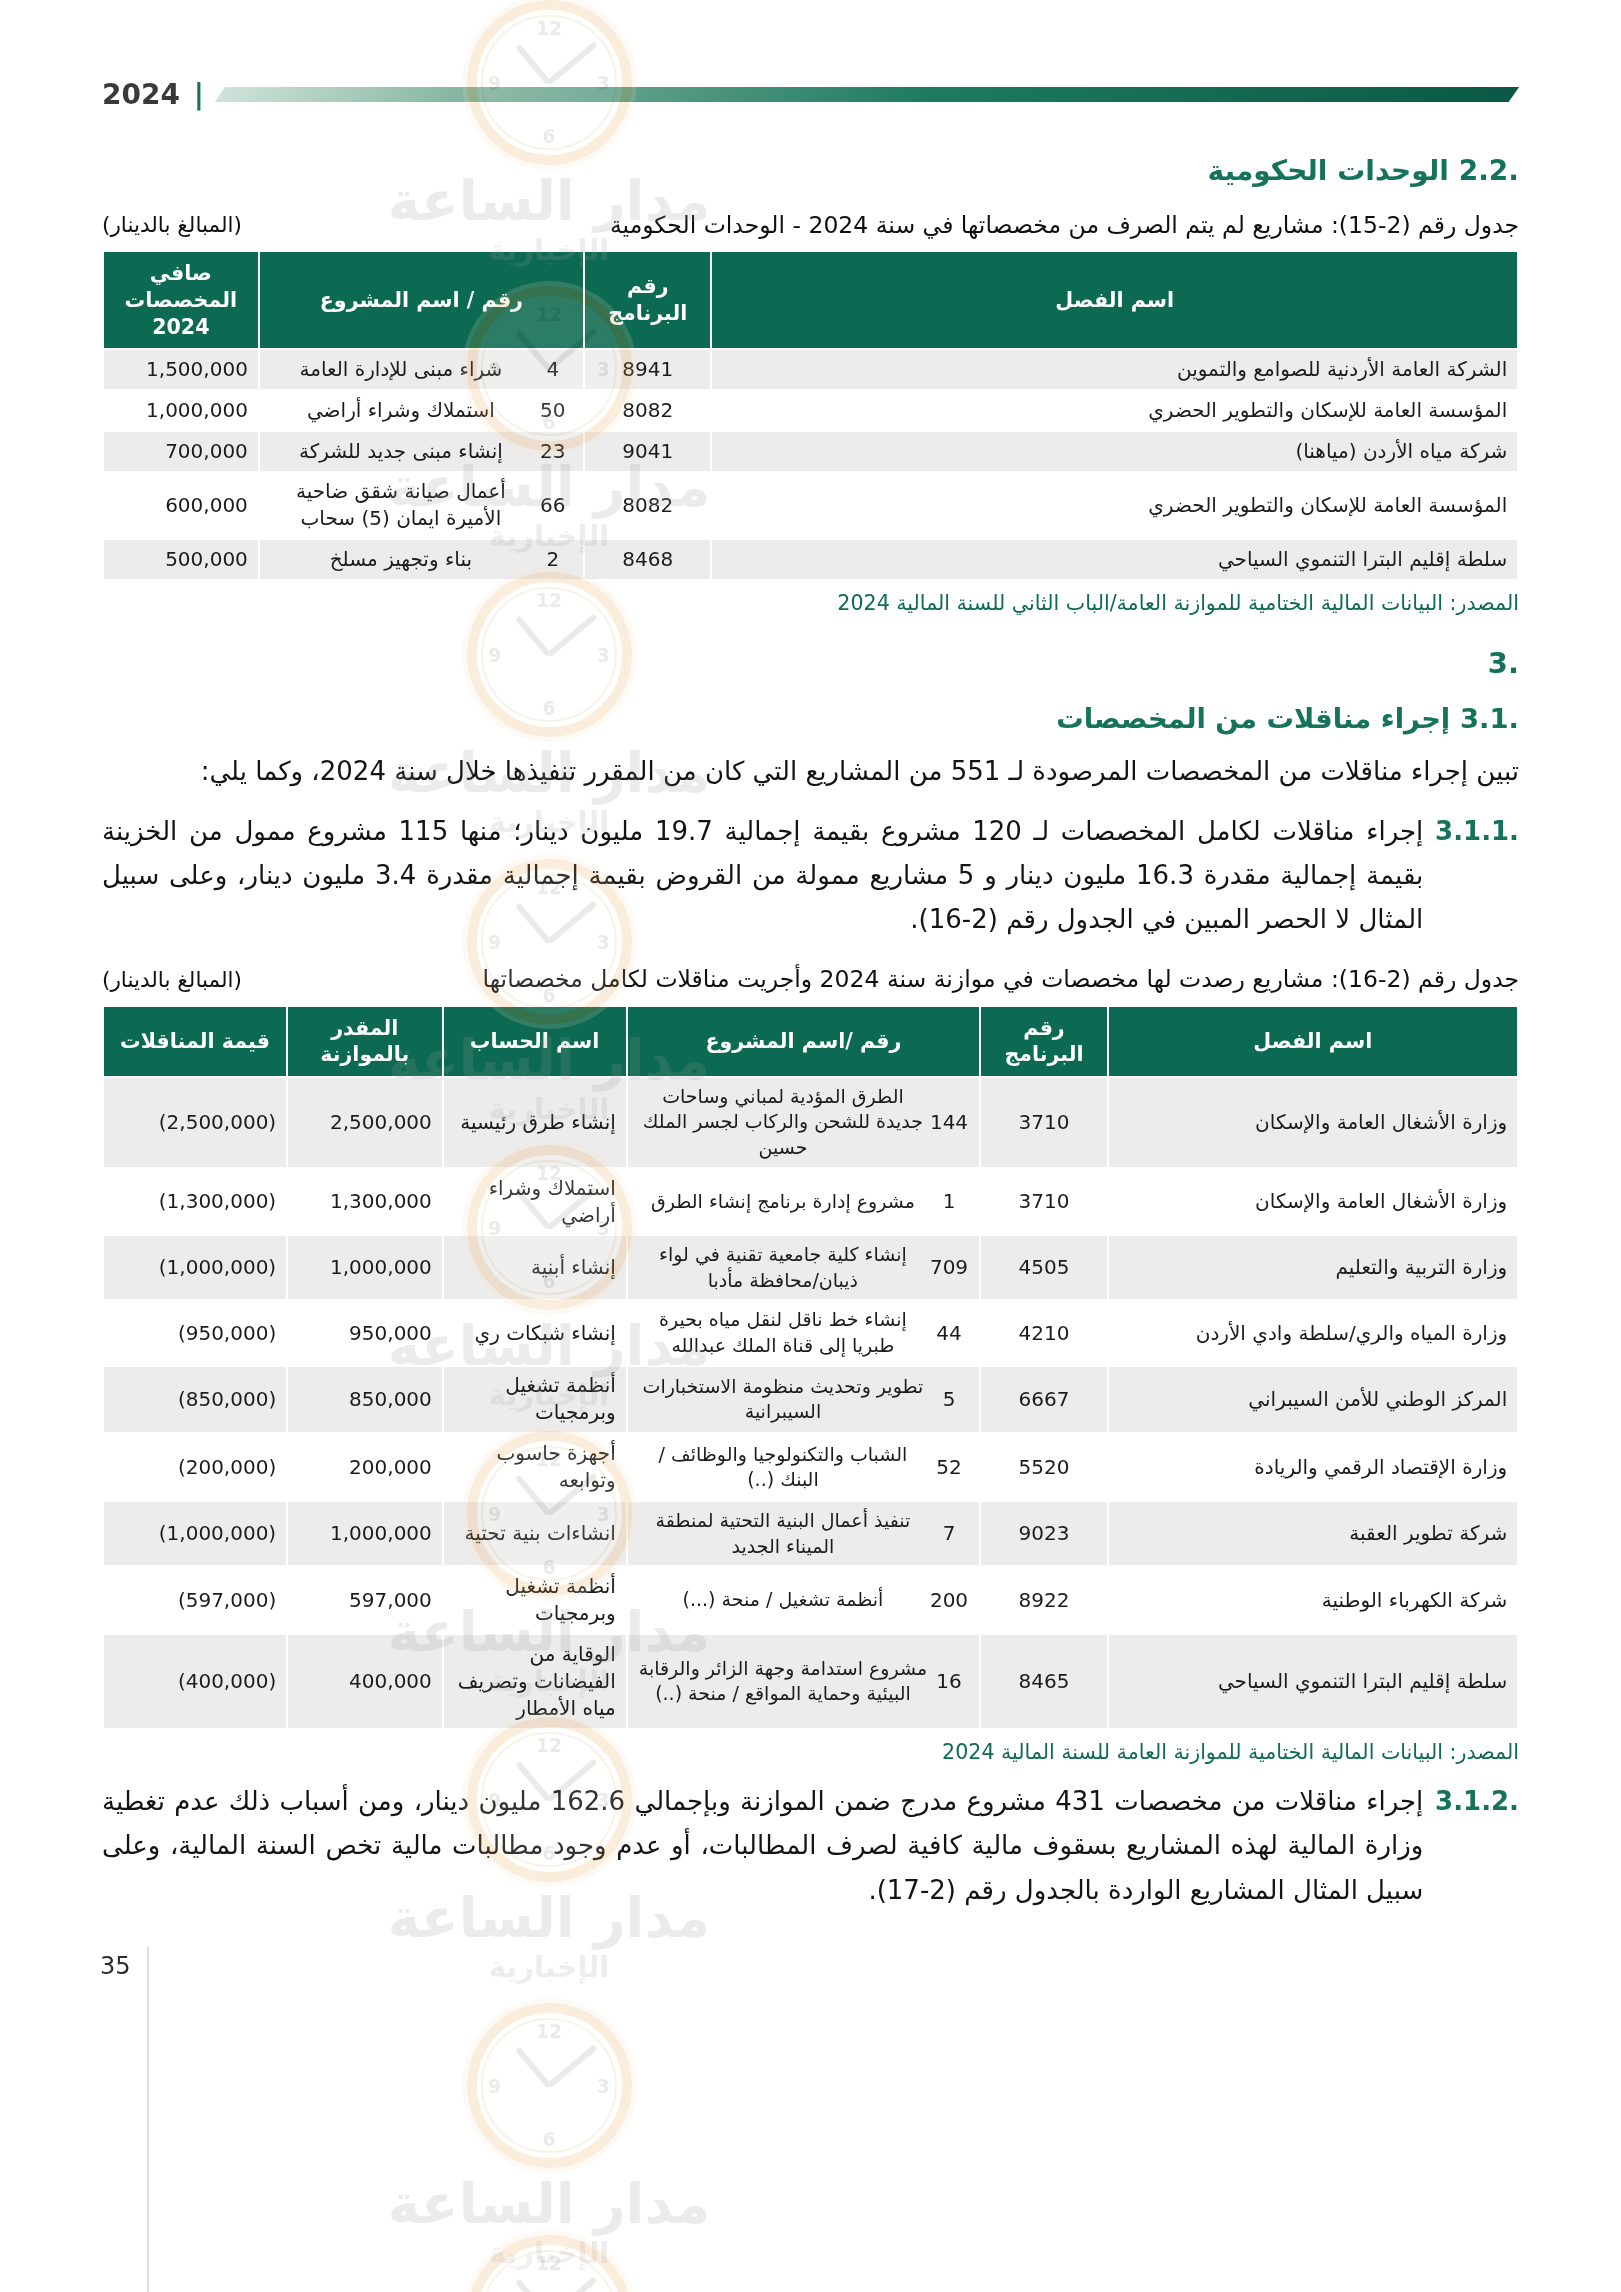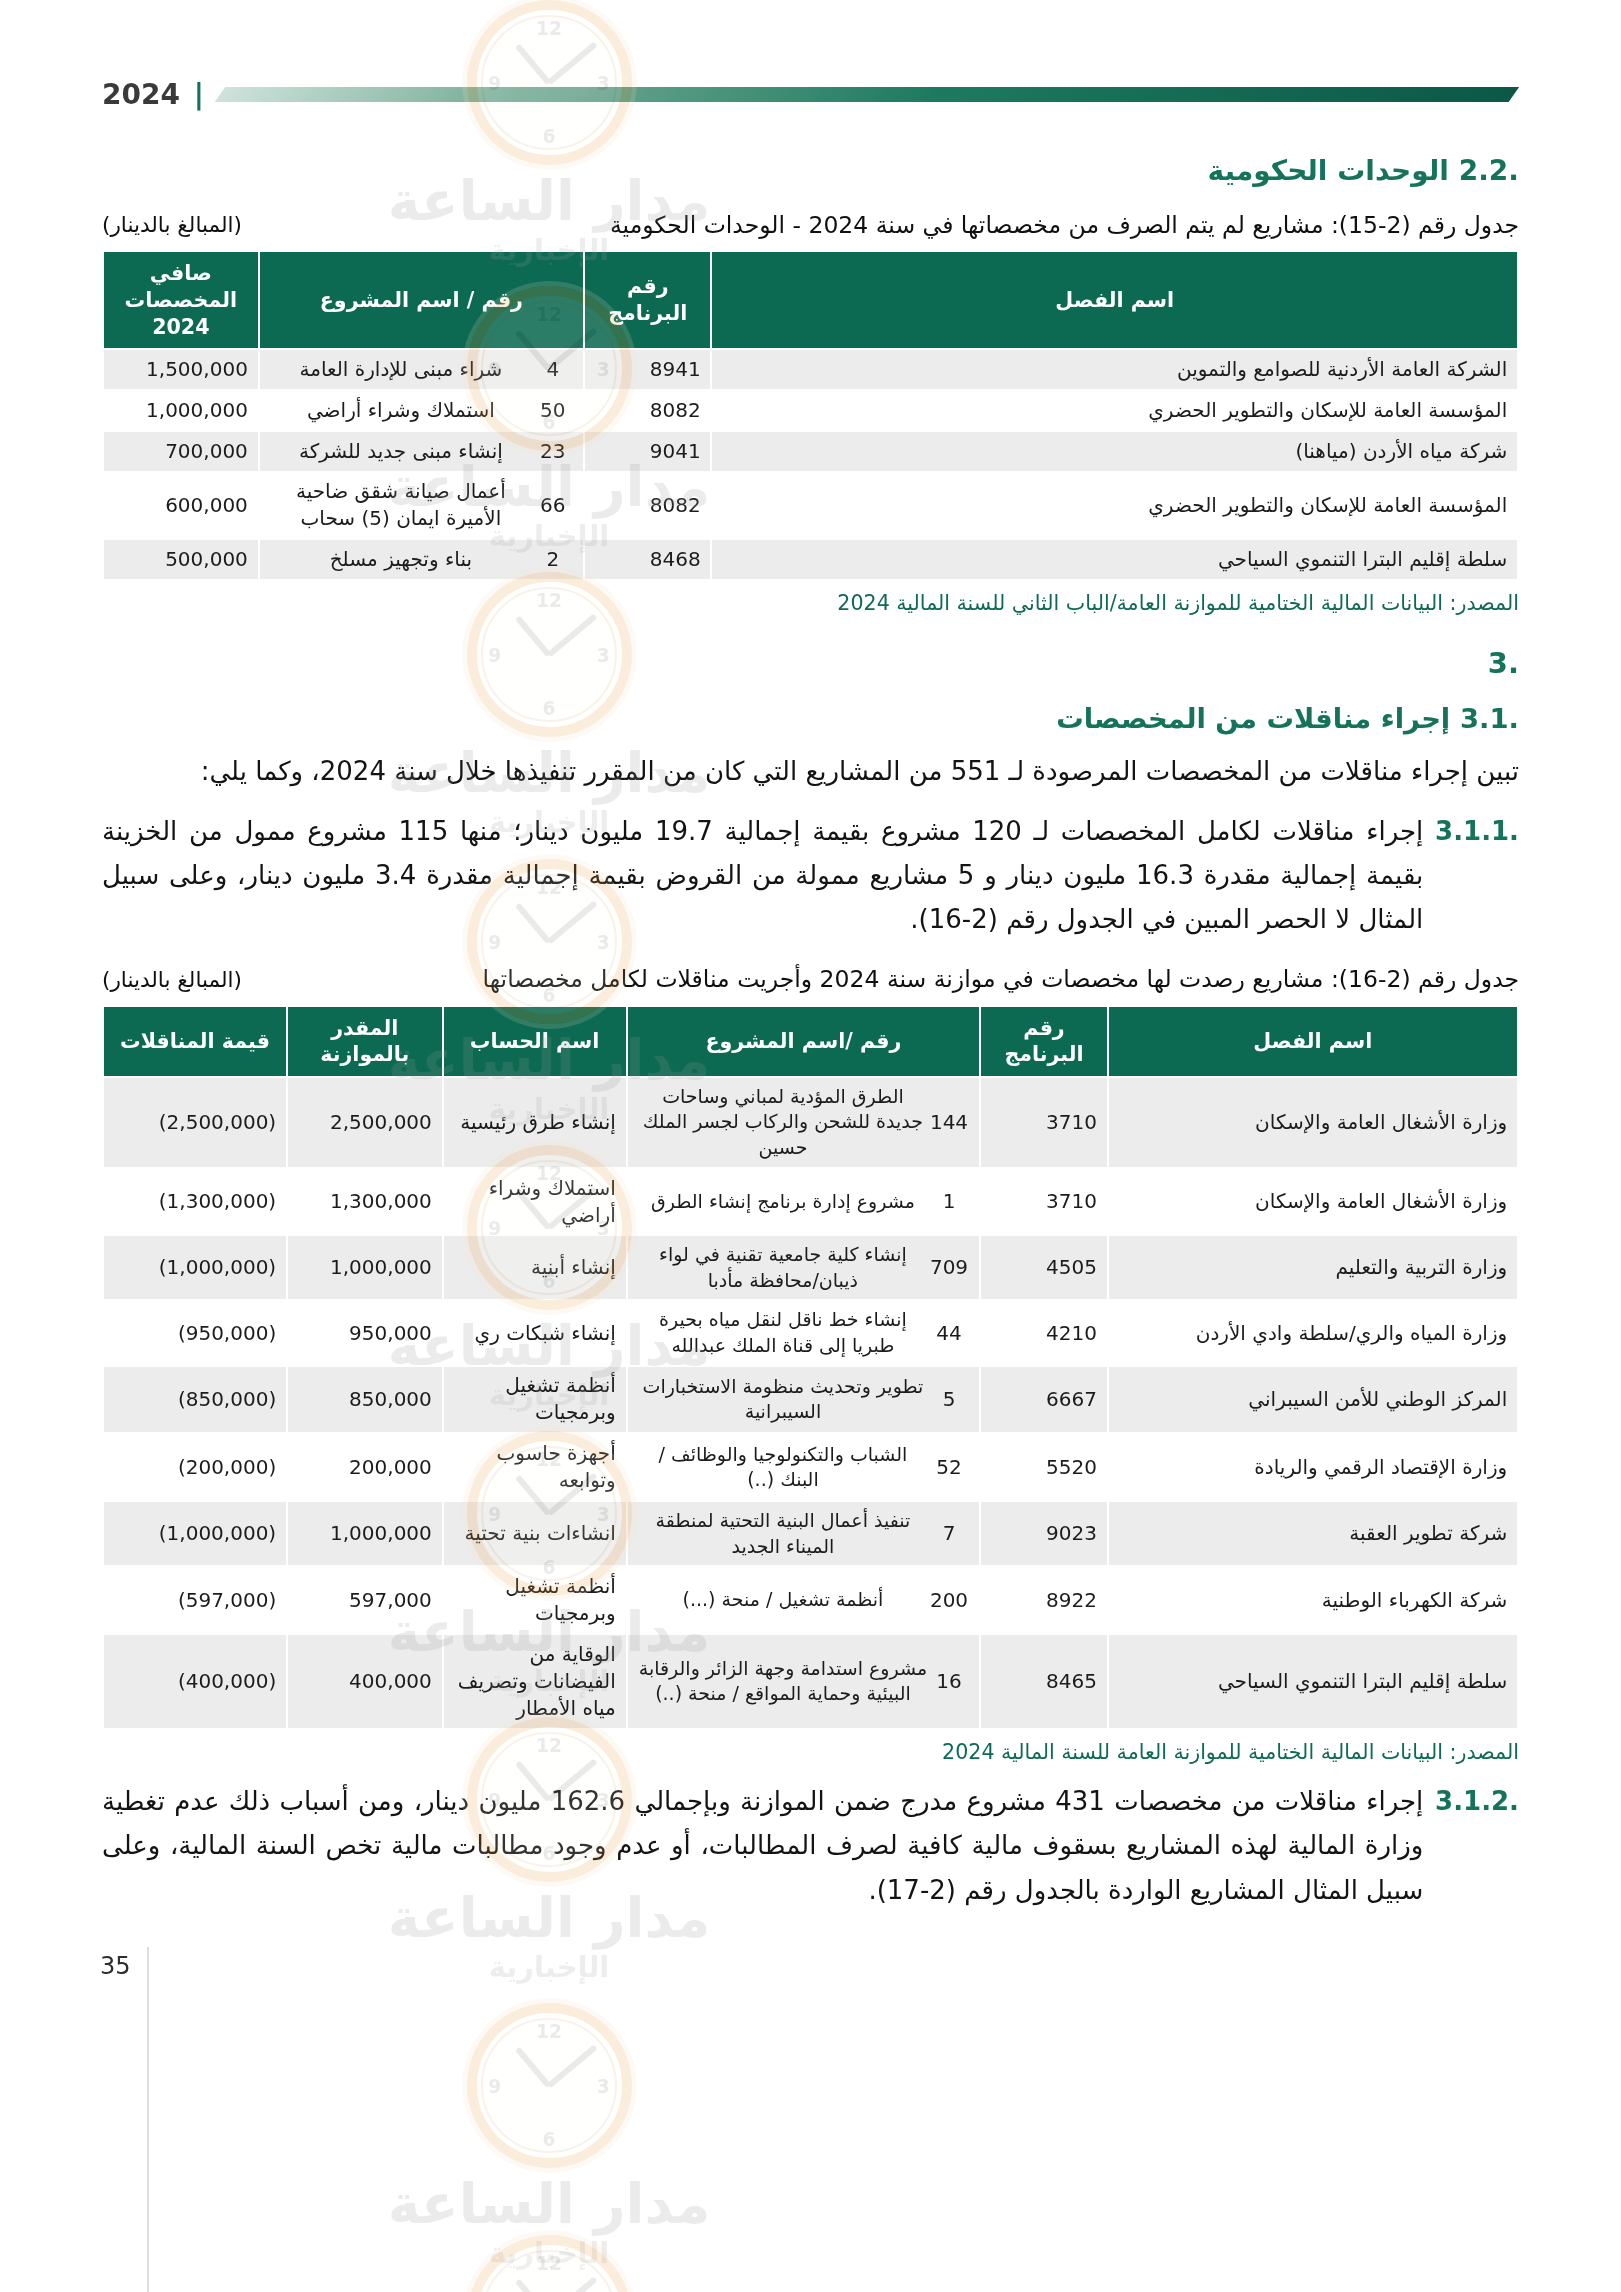--- a/index.html
+++ b/index.html
@@ -46,21 +46,21 @@
     padding:7.8px 5.9px; text-align:center; border:2px solid #ffffff; line-height:1.3;
   }
   .gtable td {
     font-size:20px; padding:5.9px 9.8px; border:2px solid #ffffff;
     vertical-align:middle; color:#1c1c1c; line-height:1.35;
   }
   .gtable tbody tr:nth-child(odd)  { background:#ececec; }
   .gtable tbody tr:nth-child(even) { background:#ffffff; }
 
   .col-chapter { text-align:right; padding-right:13.7px; }
-  .col-program { text-align:right; direction:ltr; }
+  .col-program { text-align:center; direction:ltr; }
   .col-account { text-align:right; padding-right:11.8px; }
   .col-net, .col-budget, .col-transfer { direction:ltr; text-align:right; padding-right:11.8px; padding-left:5.9px; }
 
   .cellflex { display:flex; align-items:center; }
   .pnum { min-width:41px; text-align:center; direction:ltr; unicode-bidi:isolate; }
   .pname { flex:1; text-align:center; }
   .t16 .pname { font-size:19px; }
 
   .source { font-size:20.6px; color:#0e6a54; margin-top:9.8px; }
 

